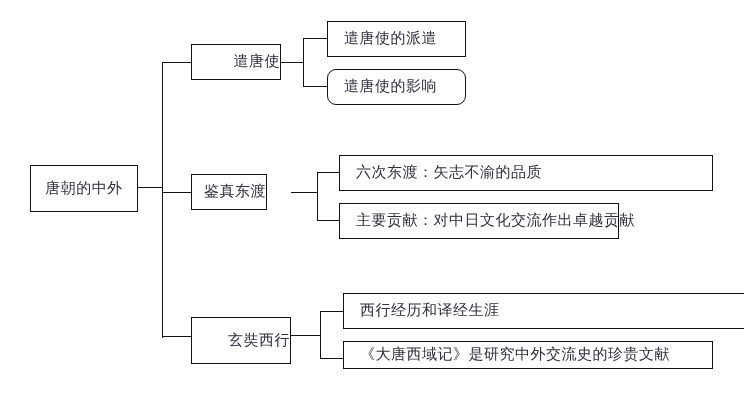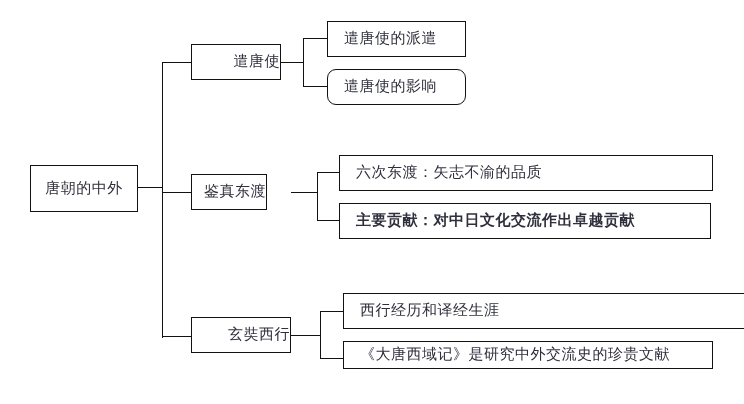--- a/index.html
+++ b/index.html
@@ -81,26 +81,26 @@
     <span>鉴真东渡</span>
   </div>
   <div class="line h" style="left:291px; top:192px; width:27px;"></div>
   <div class="line v" style="left:317px; top:172px; height:49px;"></div>
   <div class="line h" style="left:317px; top:172px; width:23px;"></div>
   <div class="line h" style="left:317px; top:220px; width:23px;"></div>
 
   <div class="box left" style="left:339px; top:155px; width:374px; height:36px;">
     <span>六次东渡：矢志不渝的品质</span>
   </div>
-  <div class="box left" style="left:339px; top:203px; width:372px; height:36px;font-weight:bold;">
+  <div class="box left" style="left:339px; top:203px; width:280px; height:36px;">
     <span>主要贡献：对中日文化交流作出卓越贡献</span>
   </div>
 
   <div class="line h" style="left:162px; top:336px; width:30px;"></div>
-  <div class="box center" style="left:191px; top:317px; width:100px; height:36px;">
+  <div class="box center" style="left:191px; top:317px; width:100px; height:47px;">
     <span>玄奘西行</span>
   </div>
   <div class="line h" style="left:291px; top:335px; width:30px;"></div>
   <div class="line v" style="left:320px; top:311px; height:48px;"></div>
   <div class="line h" style="left:320px; top:311px; width:24px;"></div>
   <div class="line h" style="left:320px; top:358px; width:24px;"></div>
 
   <div class="box left" style="left:343px; top:293px; width:429px; height:36px;">
     <span>西行经历和译经生涯</span>
   </div>

